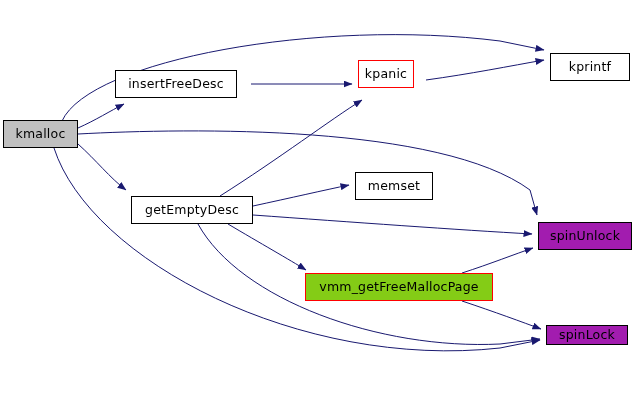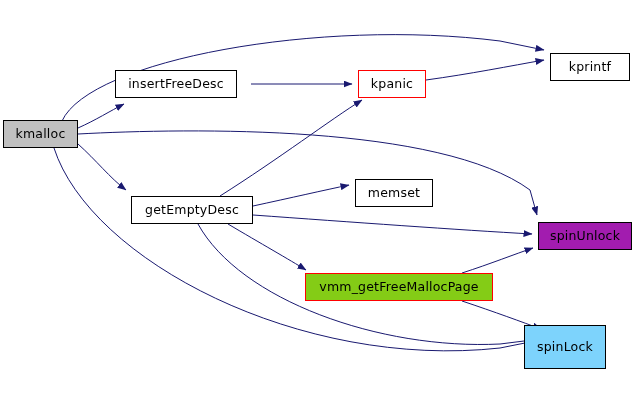--- a/index.html
+++ b/index.html
@@ -76,36 +76,36 @@
       </g>
   </svg>
 
   <div id="node-group">
       <div class="node current" style="left: 3px; top: 120px; width: 75px; height: 28px; border-color: rgb(0, 0, 0); background: rgb(192, 192, 192);">
         <span class="node-label">kmalloc</span>
       </div>
       <div class="node" style="left: 115px; top: 70px; width: 122px; height: 28px; border-color: rgb(0, 0, 0); background: rgb(255, 255, 255);">
         <span class="node-label">insertFreeDesc</span>
       </div>
-      <div class="node highlight" style="left: 358px; top: 70px; width: 68px; height: 28px; border-color: rgb(255, 0, 0); background: rgb(255, 255, 255);">
+      <div class="node highlight" style="left: 358px; top: 60px; width: 56px; height: 28px; border-color: rgb(255, 0, 0); background: rgb(255, 255, 255);">
         <span class="node-label">kpanic</span>
       </div>
       <div class="node" style="left: 550px; top: 53px; width: 80px; height: 28px; border-color: rgb(0, 0, 0); background: rgb(255, 255, 255);">
         <span class="node-label">kprintf</span>
       </div>
-      <div class="node" style="left: 355px; top: 172px; width: 78px; height: 28px; border-color: rgb(0, 0, 0); background: rgb(255, 255, 255); margin-top: 7px;">
+      <div class="node" style="left: 355px; top: 172px; width: 78px; height: 28px; border-color: rgb(0, 0, 0); background: rgb(255, 255, 255);">
         <span class="node-label">memset</span>
       </div>
       <div class="node" style="left: 131px; top: 196px; width: 122px; height: 28px; border-color: rgb(0, 0, 0); background: rgb(255, 255, 255);">
         <span class="node-label">getEmptyDesc</span>
       </div>
       <div class="node" style="left: 538px; top: 222px; width: 94px; height: 28px; border-color: rgb(0, 0, 0); background: #a21caf;">
         <span class="node-label">spinUnlock</span>
       </div>
       <div class="node highlight" style="left: 305px; top: 273px; width: 188px; height: 28px; border-color: rgb(255, 0, 0); background: #84cc16;">
         <span class="node-label">vmm_getFreeMallocPage</span>
       </div>
-      <div class="node" style="left: 524px; top: 325px; width: 82px; height: 44px; border-color: rgb(0, 0, 0); background: #7dd3fc;">
+      <div class="node" style="left: 546px; top: 325px; width: 82px; height: 20px; border-color: rgb(0, 0, 0); background: #a21caf;">
         <span class="node-label">spinLock</span>
       </div>
     </div>
 
 </div>
 
 </body></html>

